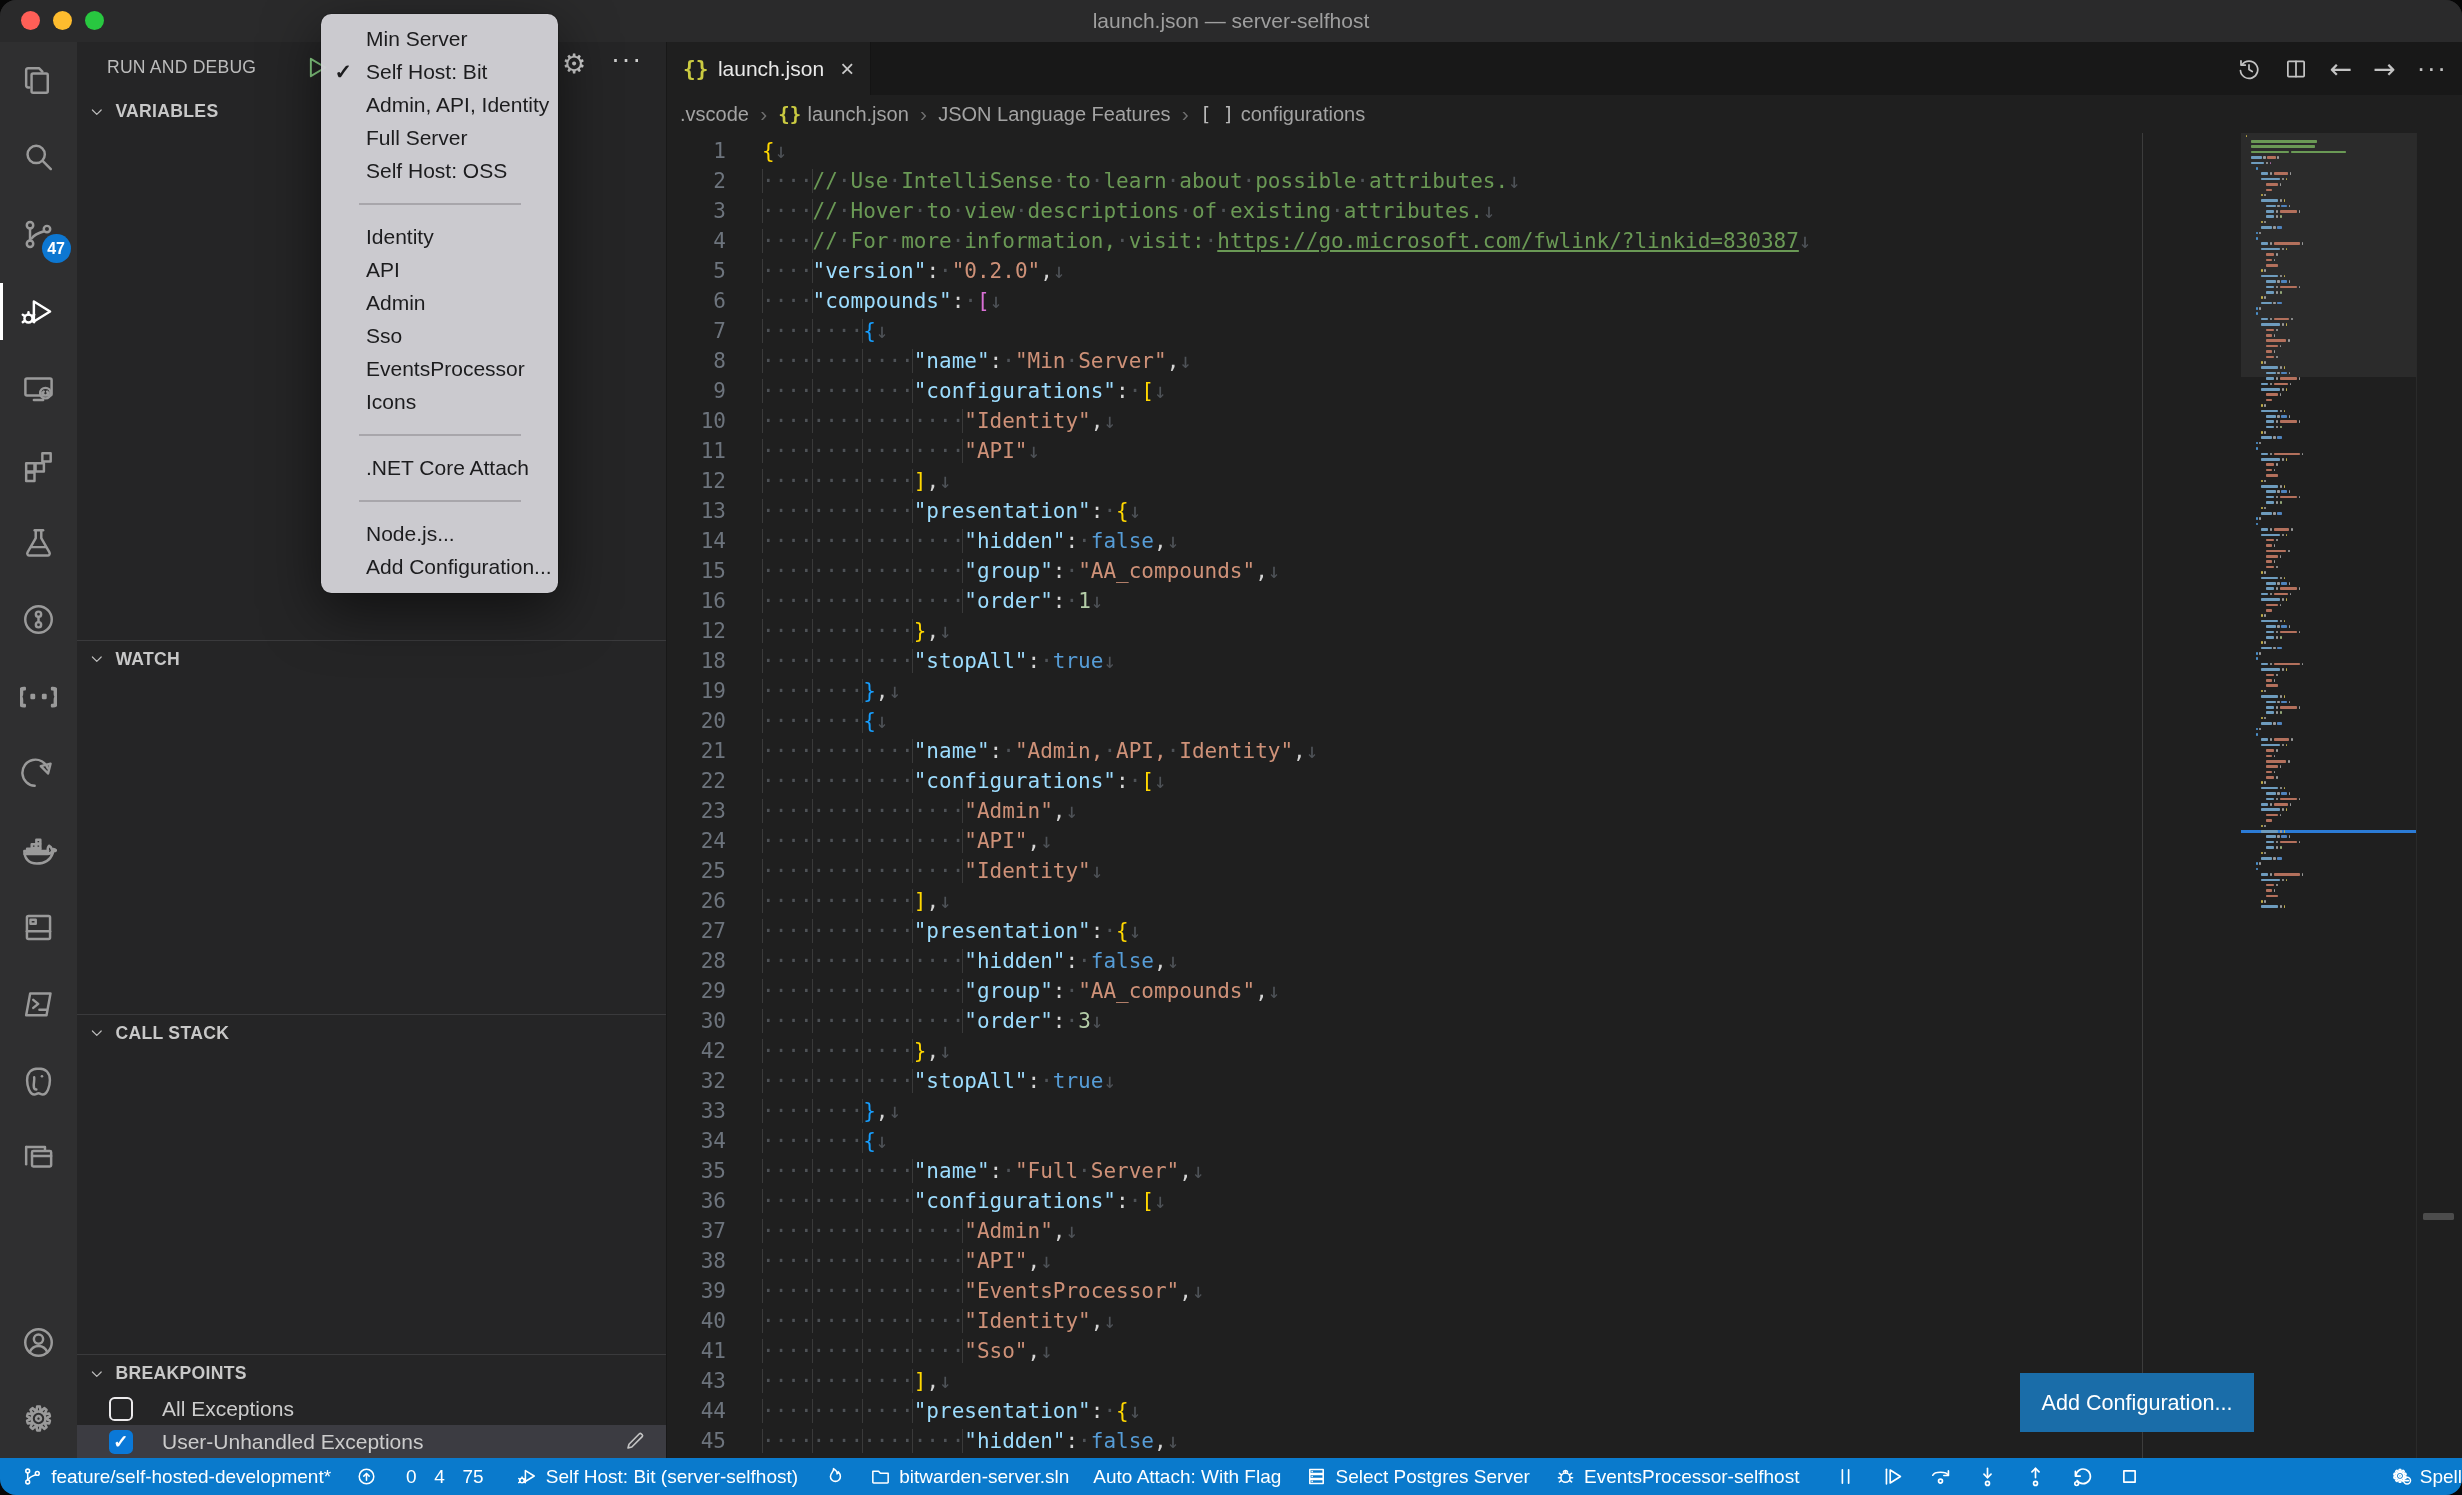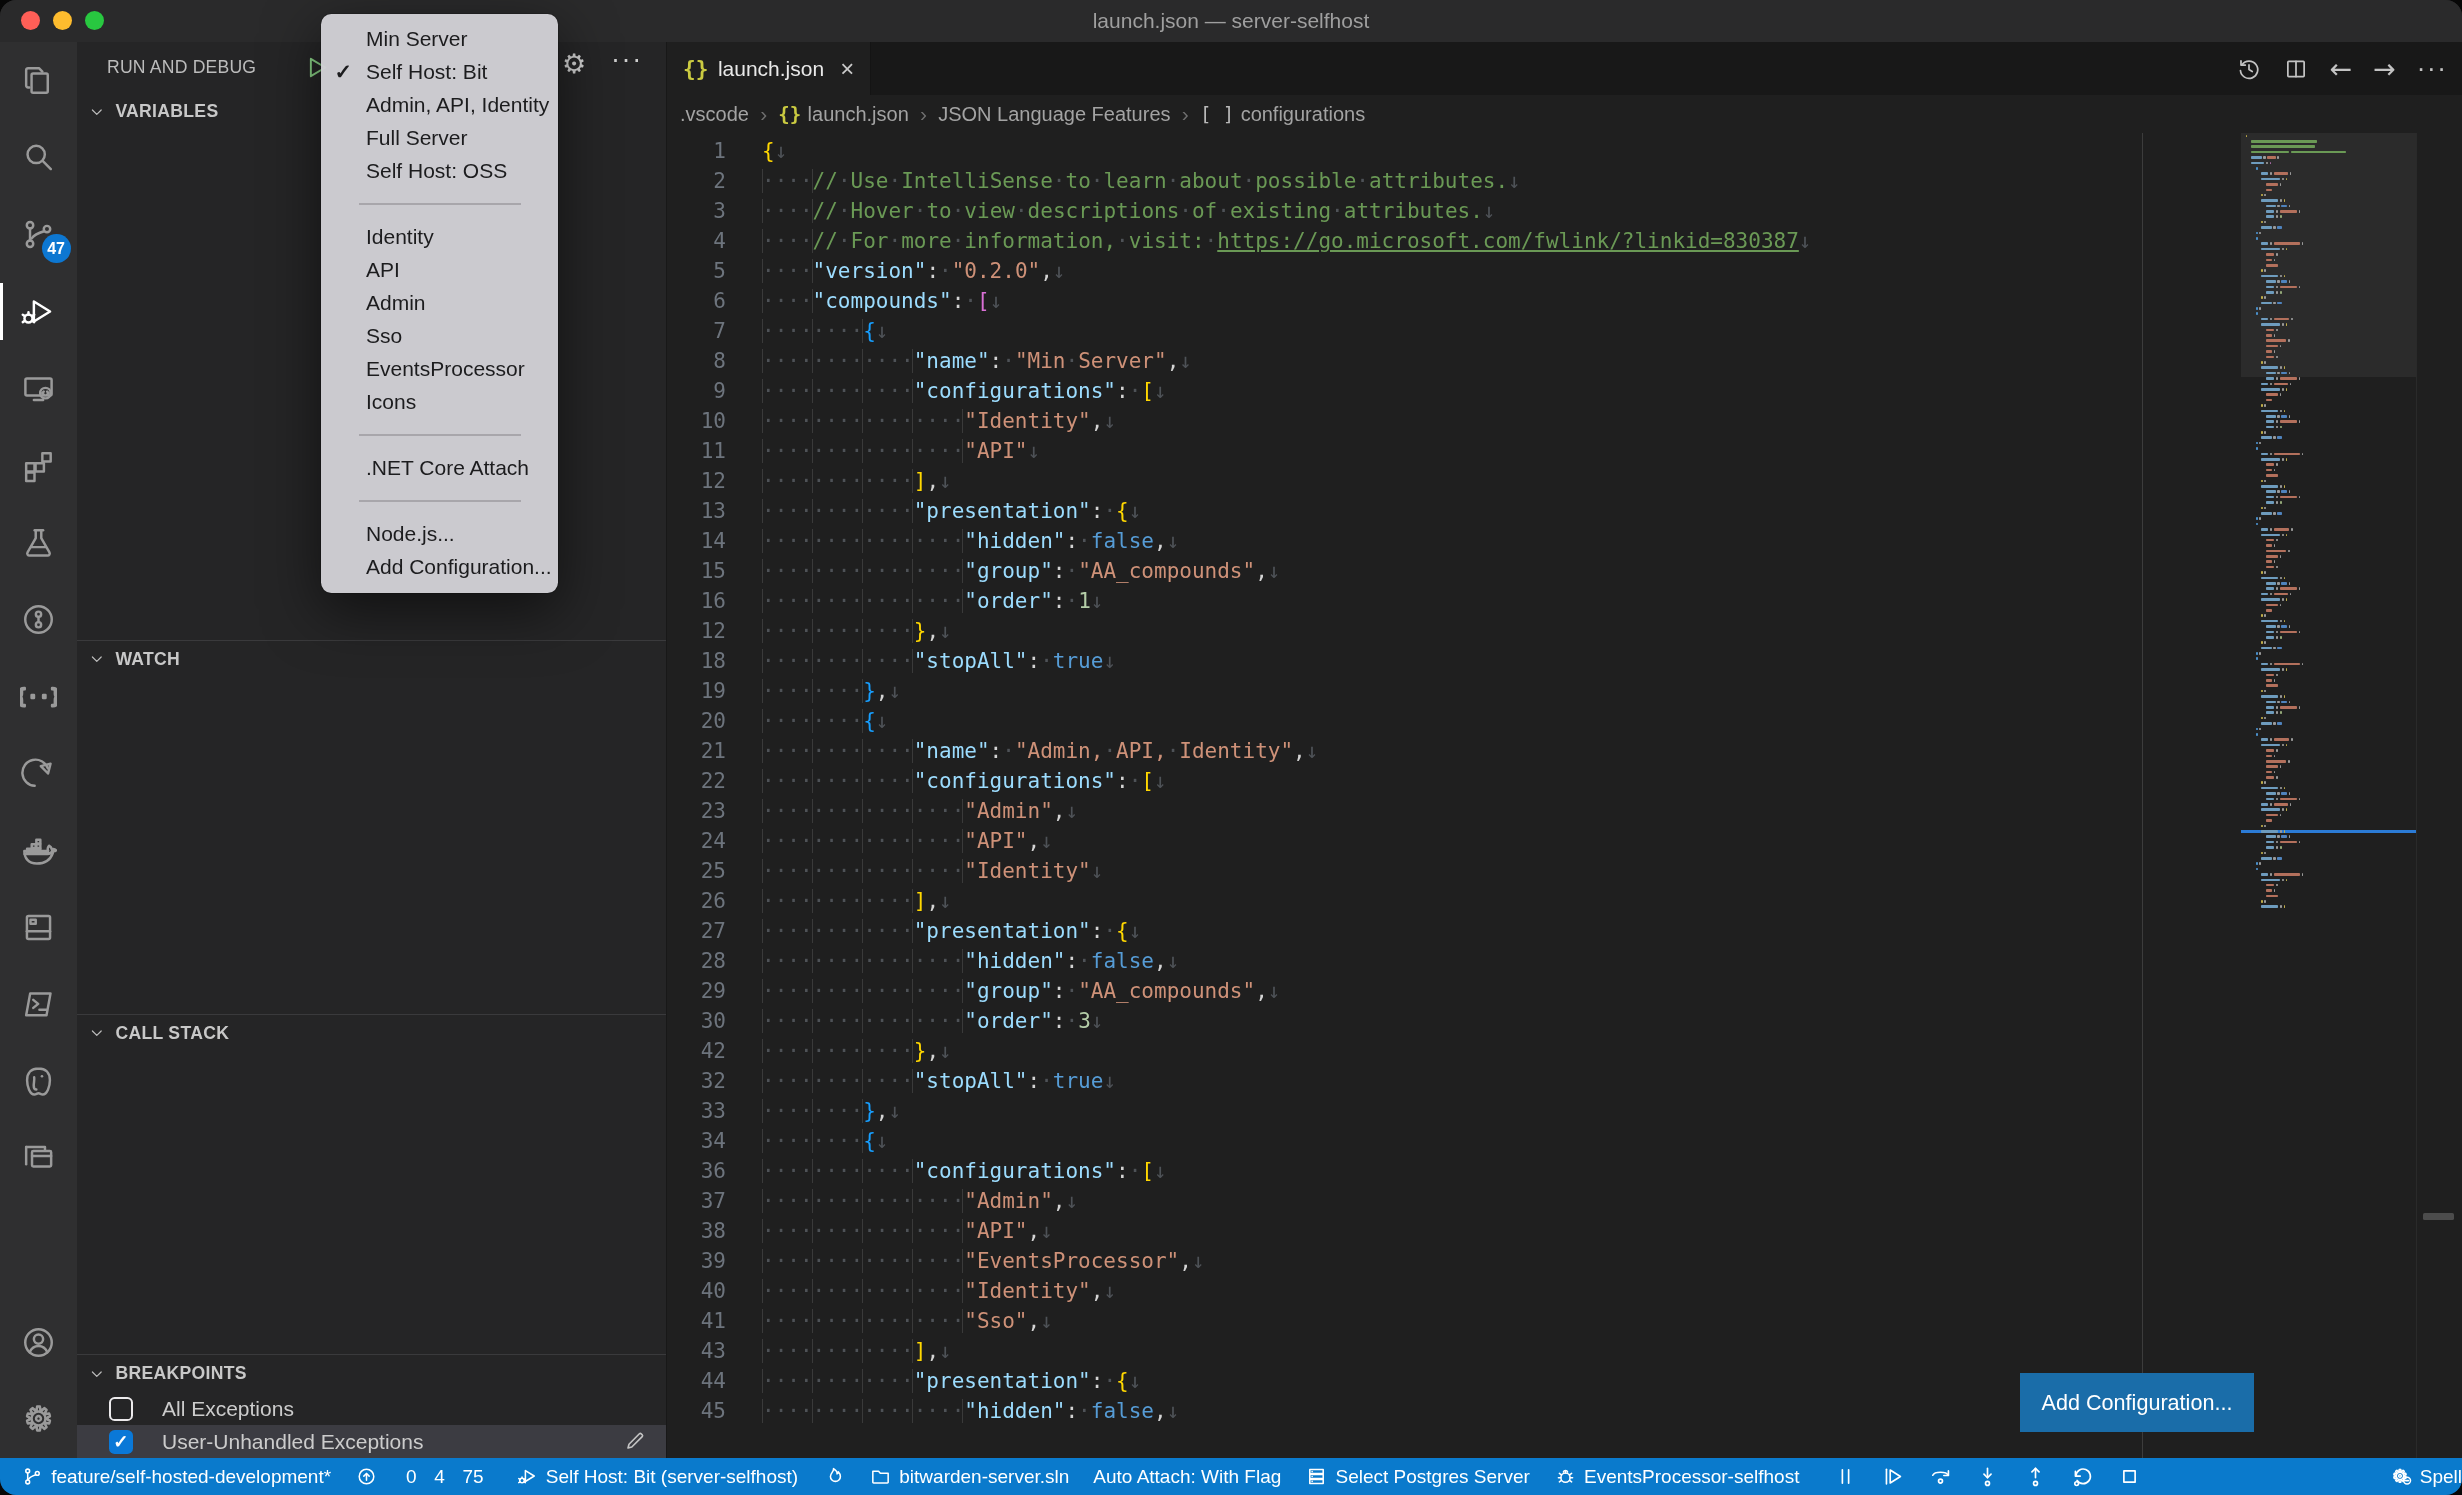--- a/index.html
+++ b/index.html
@@ -413,20 +413,21 @@
           <div class="cline"><span class="ln">25</span><span class="ind ws">················</span><span class="tk-s">"Identity"</span><span class="ws">↓</span></div>
           <div class="cline"><span class="ln">26</span><span class="ind ws">············</span><span class="tk-y">]</span><span class="tk-p">,</span><span class="ws">↓</span></div>
           <div class="cline"><span class="ln">27</span><span class="ind ws">············</span><span class="tk-k">"presentation"</span><span class="tk-p">:<span class="ws">·</span></span><span class="tk-y">{</span><span class="ws">↓</span></div>
           <div class="cline"><span class="ln">28</span><span class="ind ws">················</span><span class="tk-k">"hidden"</span><span class="tk-p">:<span class="ws">·</span></span><span class="tk-b">false</span><span class="tk-p">,</span><span class="ws">↓</span></div>
           <div class="cline"><span class="ln">29</span><span class="ind ws">················</span><span class="tk-k">"group"</span><span class="tk-p">:<span class="ws">·</span></span><span class="tk-s">"AA_compounds"</span><span class="tk-p">,</span><span class="ws">↓</span></div>
           <div class="cline"><span class="ln">30</span><span class="ind ws">················</span><span class="tk-k">"order"</span><span class="tk-p">:<span class="ws">·</span></span><span class="tk-n">3</span><span class="ws">↓</span></div>
           <div class="cline"><span class="ln">42</span><span class="ind ws">············</span><span class="tk-y">}</span><span class="tk-p">,</span><span class="ws">↓</span></div>
           <div class="cline"><span class="ln">32</span><span class="ind ws">············</span><span class="tk-k">"stopAll"</span><span class="tk-p">:<span class="ws">·</span></span><span class="tk-b">true</span><span class="ws">↓</span></div>
           <div class="cline"><span class="ln">33</span><span class="ind ws">········</span><span class="tk-u">}</span><span class="tk-p">,</span><span class="ws">↓</span></div>
           <div class="cline"><span class="ln">34</span><span class="ind ws">········</span><span class="tk-u">{</span><span class="ws">↓</span></div>
+          <div class="cline"><span class="ln">35</span><span class="ind ws">············</span><span class="tk-k">"name"</span><span class="tk-p">:<span class="ws">·</span></span><span class="tk-s">"Full<span class="ws">·</span>Server"</span><span class="tk-p">,</span><span class="ws">↓</span></div>
           <div class="cline"><span class="ln">36</span><span class="ind ws">············</span><span class="tk-k">"configurations"</span><span class="tk-p">:<span class="ws">·</span></span><span class="tk-y">[</span><span class="ws">↓</span></div>
           <div class="cline"><span class="ln">37</span><span class="ind ws">················</span><span class="tk-s">"Admin"</span><span class="tk-p">,</span><span class="ws">↓</span></div>
           <div class="cline"><span class="ln">38</span><span class="ind ws">················</span><span class="tk-s">"API"</span><span class="tk-p">,</span><span class="ws">↓</span></div>
           <div class="cline"><span class="ln">39</span><span class="ind ws">················</span><span class="tk-s">"EventsProcessor"</span><span class="tk-p">,</span><span class="ws">↓</span></div>
           <div class="cline"><span class="ln">40</span><span class="ind ws">················</span><span class="tk-s">"Identity"</span><span class="tk-p">,</span><span class="ws">↓</span></div>
           <div class="cline"><span class="ln">41</span><span class="ind ws">················</span><span class="tk-s">"Sso"</span><span class="tk-p">,</span><span class="ws">↓</span></div>
           <div class="cline"><span class="ln">43</span><span class="ind ws">············</span><span class="tk-y">]</span><span class="tk-p">,</span><span class="ws">↓</span></div>
           <div class="cline"><span class="ln">44</span><span class="ind ws">············</span><span class="tk-k">"presentation"</span><span class="tk-p">:<span class="ws">·</span></span><span class="tk-y">{</span><span class="ws">↓</span></div>
           <div class="cline"><span class="ln">45</span><span class="ind ws">················</span><span class="tk-k">"hidden"</span><span class="tk-p">:<span class="ws">·</span></span><span class="tk-b">false</span><span class="tk-p">,</span><span class="ws">↓</span></div>
         </div>

